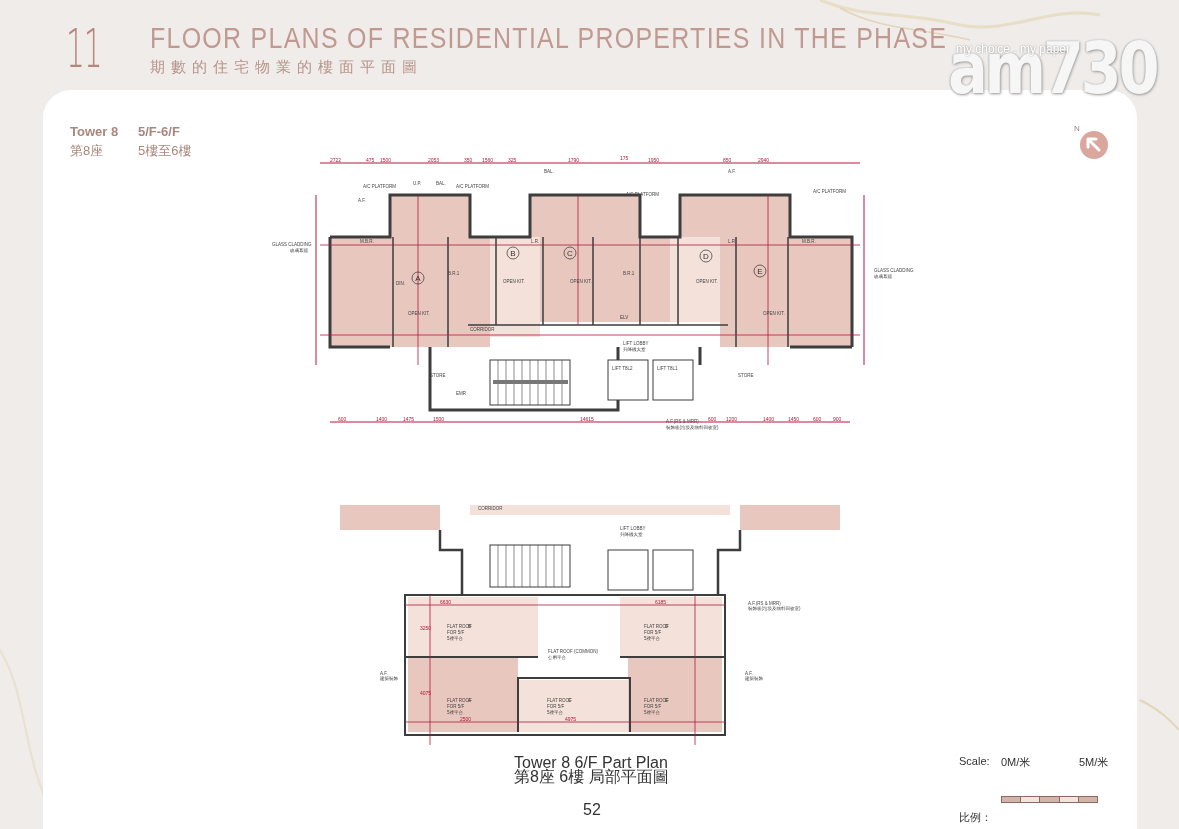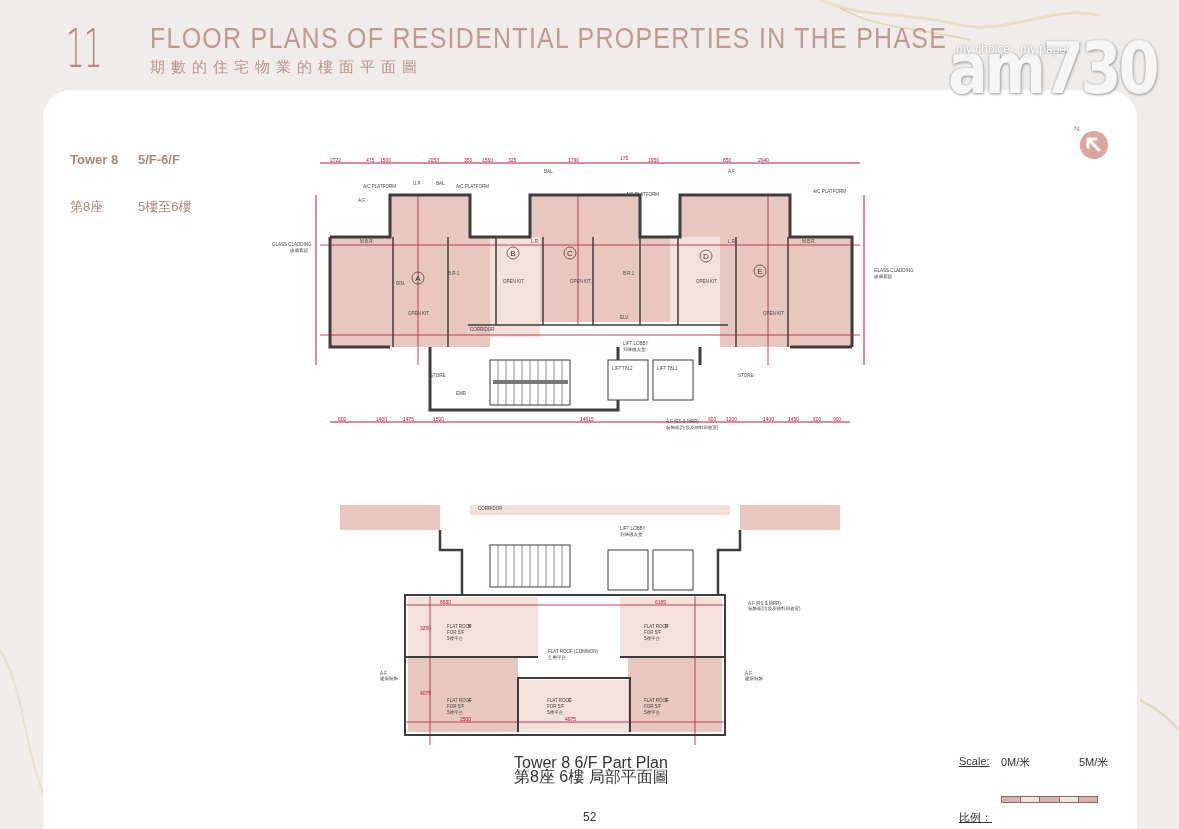--- a/index.html
+++ b/index.html
@@ -3,33 +3,33 @@
 <meta charset="utf-8">
 <style>
   html,body{margin:0;padding:0;}
   body{width:1179px;height:829px;overflow:hidden;background:#efecea;font-family:"Liberation Sans",sans-serif;position:relative;}
   .marble{position:absolute;inset:0;pointer-events:none;}
   .sec-num{position:absolute;left:66px;top:22px;font-family:"DejaVu Sans",sans-serif;font-weight:200;font-size:54px;color:#b5877c;letter-spacing:-2px;transform:scaleX(0.55);transform-origin:left top;line-height:1;}
   .title-en{position:absolute;left:150px;top:24px;font-size:29px;color:#c09a90;letter-spacing:1.5px;transform:scaleX(0.86);transform-origin:left top;font-weight:normal;white-space:nowrap;line-height:1;}
   .title-zh{position:absolute;left:150px;top:58px;font-size:15px;color:#b8958b;letter-spacing:6px;white-space:nowrap;}
   .panel{position:absolute;left:43px;top:90px;width:1094px;height:760px;background:#ffffff;border-radius:28px 28px 0 0;}
   .tower-label{position:absolute;left:70px;top:122px;font-size:13px;color:#a9877d;line-height:19px;}
-  .tower-label .row{display:flex;margin-top:28px;}
+  .tower-label .row{display:flex;}
   .tower-label .c1{width:68px;}
   .tower-label b{font-weight:bold;}
   .logo{position:absolute;left:948px;top:36px;width:180px;height:70px;text-align:center;}
   .logo .tag{position:absolute;left:8px;top:6px;font-size:12px;color:#ffffff;text-shadow:0 0 2px #888;}
   .logo .big{position:absolute;left:0;top:-4px;font-family:"DejaVu Sans",sans-serif;font-weight:bold;font-size:72px;color:#f6f6f6;letter-spacing:-4px;transform:scaleX(0.82);transform-origin:left top;text-shadow:1px 1px 3px #999, -1px 0 2px #bbb;line-height:1;}
   .north{position:absolute;left:1072px;top:122px;width:40px;height:40px;}
   .plan{position:absolute;}
   .caption{position:absolute;left:514px;top:756px;font-size:16px;color:#333;line-height:14px;}
-  .page-no{position:absolute;left:583px;top:801px;font-size:12px;color:#333;margin-top:9px;}
+  .page-no{position:absolute;left:583px;top:801px;font-size:16px;color:#333;}
   .scale{position:absolute;left:959px;top:755px;font-size:11px;color:#333;}
   .scale .r1{display:flex;gap:0;}
-  .scale .lbl{width:42px;text-decoration:underline;}
+  .scale .lbl{width:42px;}
   .scale .zero{width:78px;}
   .scale .bar{display:flex;margin-top:3px;margin-left:42px;border:1px solid #8a6a62;width:95px;height:5px;}
   .scale .bar span{flex:1;border-right:1px solid #8a6a62;}
   .scale .bar span:nth-child(odd){background:#d4b3aa;}
   .scale .bar span:nth-child(even){background:#f3e3dd;}
   .scale .bar span:last-child{border-right:none;}
   svg text{font-family:"Liberation Sans",sans-serif;}
 </style>
 </head>
 <body>

